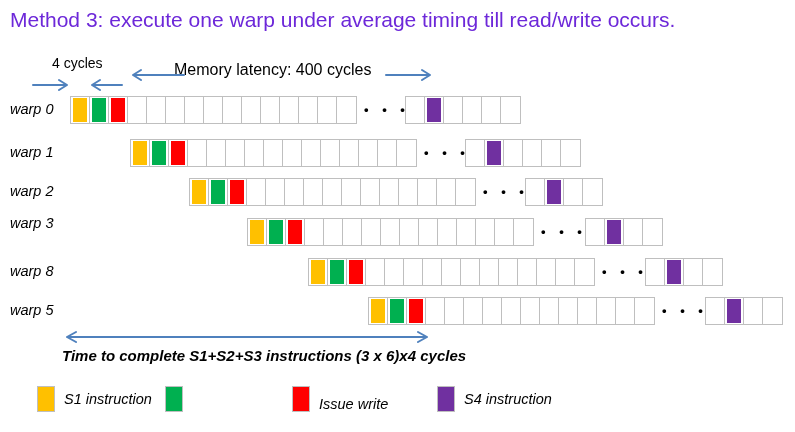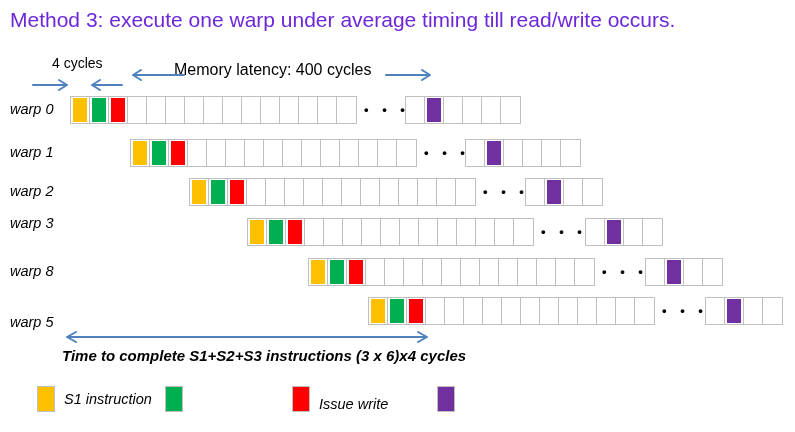--- a/index.html
+++ b/index.html
@@ -169,21 +169,21 @@
         </div>
         <div class="dots" style="left: 602px; top: 264px;">• • •</div>
         <div class="strip" style="left: 645px; top: 258px;">
           <div class="cell"></div>
           <div class="cell fill" style="background: rgb(112, 48, 160);"></div>
           <div class="cell"></div>
           <div class="cell"></div>
         </div>
       </div>
       <div>
-        <div class="warp-label" style="top: 314px;">warp 5</div>
+        <div class="warp-label" style="top: 302px;">warp 5</div>
         <div class="strip" style="left: 368px; top: 297px;">
           <div class="cell fill" style="background: rgb(255, 192, 0);"></div>
           <div class="cell fill" style="background: rgb(0, 176, 80);"></div>
           <div class="cell fill" style="background: rgb(255, 0, 0);"></div>
           <div class="cell"></div>
           <div class="cell"></div>
           <div class="cell"></div>
           <div class="cell"></div>
           <div class="cell"></div>
           <div class="cell"></div>
@@ -211,20 +211,21 @@
       </div>
       <div class="legend-item" style="left: 165px;">
         <div class="swatch" style="background: rgb(0, 176, 80);"></div>
       </div>
       <div class="legend-item" style="left: 292px; align-items: flex-end;">
         <div class="swatch" style="background: rgb(255, 0, 0);"></div>
         <div class="legend-label">Issue write</div>
       </div>
       <div class="legend-item" style="left: 437px;">
         <div class="swatch" style="background: rgb(112, 48, 160);"></div>
+        <div class="legend-label">S4 instruction</div>
       </div>
     </div>
 
   <svg class="overlay" width="795" height="432">
     <g class="arrow" fill="none" stroke-width="2" stroke-linecap="round" stroke-linejoin="round" stroke="#4F81BD">
       <path d="M33 85 H66 M59 80 L67 85 L59 90"></path>
       <path d="M122 85 H93 M100 80 L92 85 L100 90"></path>
       <path d="M184 75 H134 M141 70 L133 75 L141 80"></path>
       <path d="M386 75 H429 M422 70 L430 75 L422 80"></path>
       <path d="M68 337 H426 M76 332 L67 337 L76 342 M418 332 L427 337 L418 342"></path>

